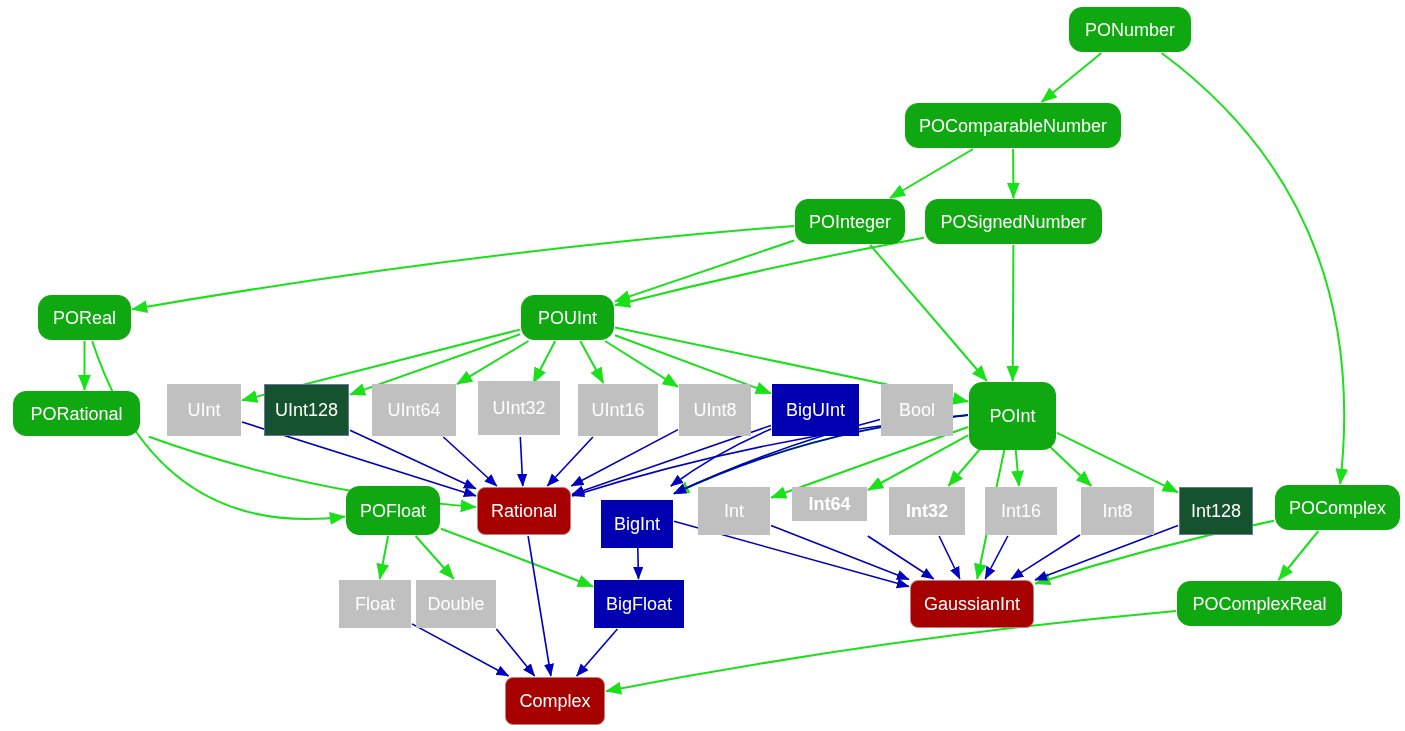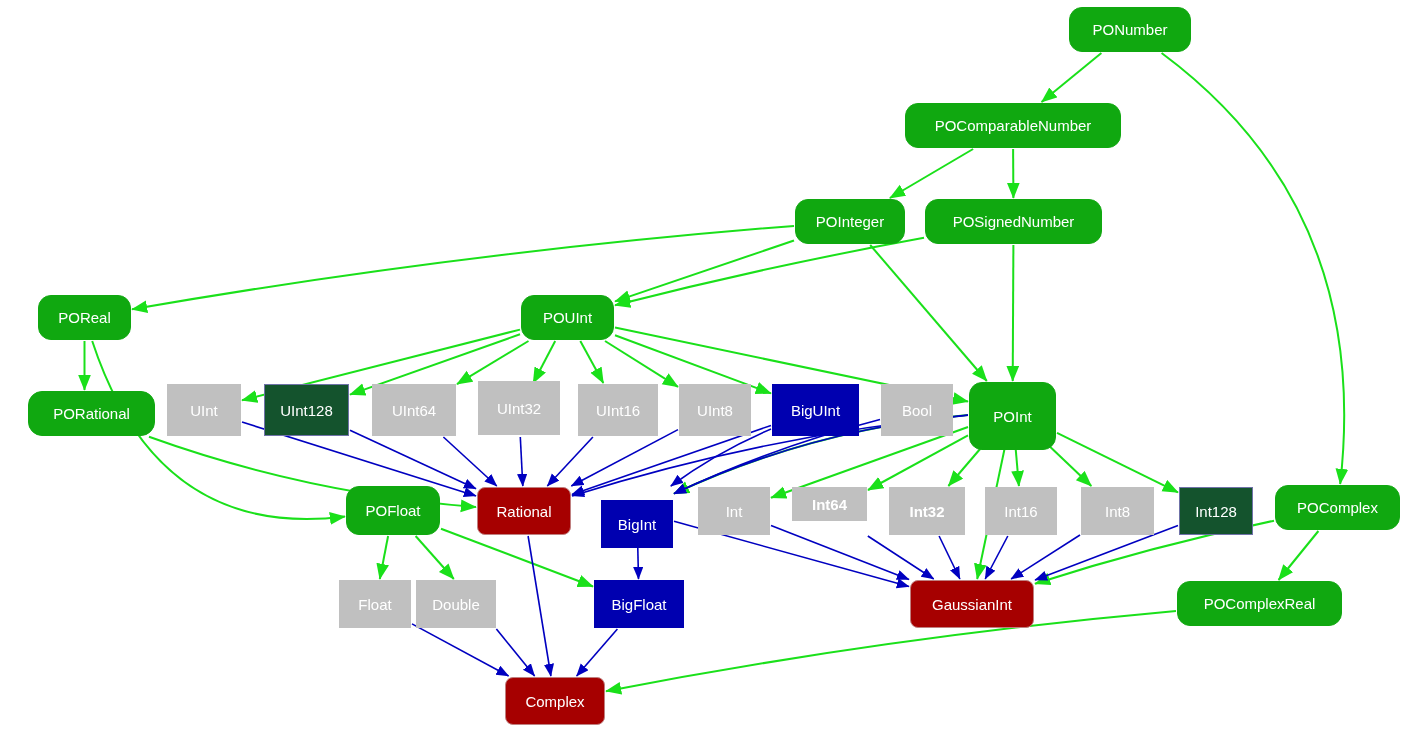--- a/index.html
+++ b/index.html
@@ -8,21 +8,21 @@
     width:1405px;height:731px;
     background:#ffffff;
     font-family:"Liberation Sans", sans-serif;
     overflow:hidden;
   }
   #edges{position:absolute;left:0;top:0;width:1405px;height:731px;}
   .node{
     position:absolute;
     display:flex;align-items:center;justify-content:center;
     color:#ffffff;
-    font-size:15px;
+    font-size:18px;
     line-height:1;
     white-space:nowrap;
     box-sizing:border-box;
     z-index:5;
   }
   .node.proto{
     background:#10a810;
     border:1px solid #10a810;
     border-radius:13px;
   }
@@ -132,21 +132,21 @@
       </div>
       <div class="node proto" style="left: 925px; top: 199px; width: 177px; height: 45px;">
         <span>POSignedNumber</span>
       </div>
       <div class="node proto" style="left: 38px; top: 295px; width: 93px; height: 45px;">
         <span>POReal</span>
       </div>
       <div class="node proto" style="left: 521px; top: 295px; width: 93px; height: 45px;">
         <span>POUInt</span>
       </div>
-      <div class="node proto" style="left: 28px; top: 391px; width: 127px; height: 45px; border-radius: 14px;">
+      <div class="node proto" style="left: 13px; top: 391px; width: 127px; height: 45px;">
         <span>PORational</span>
       </div>
       <div class="node gray" style="left: 167px; top: 384px; width: 74px; height: 52px;">
         <span>UInt</span>
       </div>
       <div class="node slate" style="left: 264px; top: 384px; width: 85px; height: 52px;">
         <span>UInt128</span>
       </div>
       <div class="node gray" style="left: 372px; top: 384px; width: 84px; height: 52px;">
         <span>UInt64</span>

